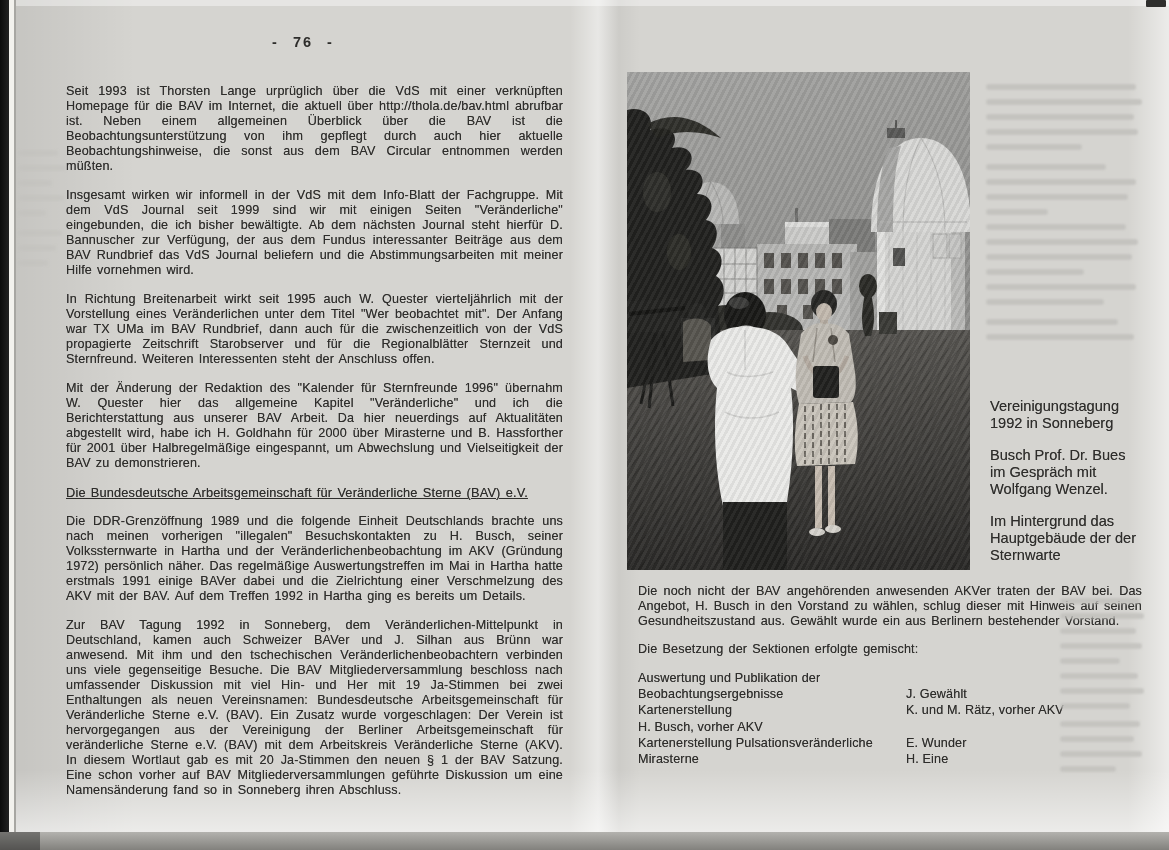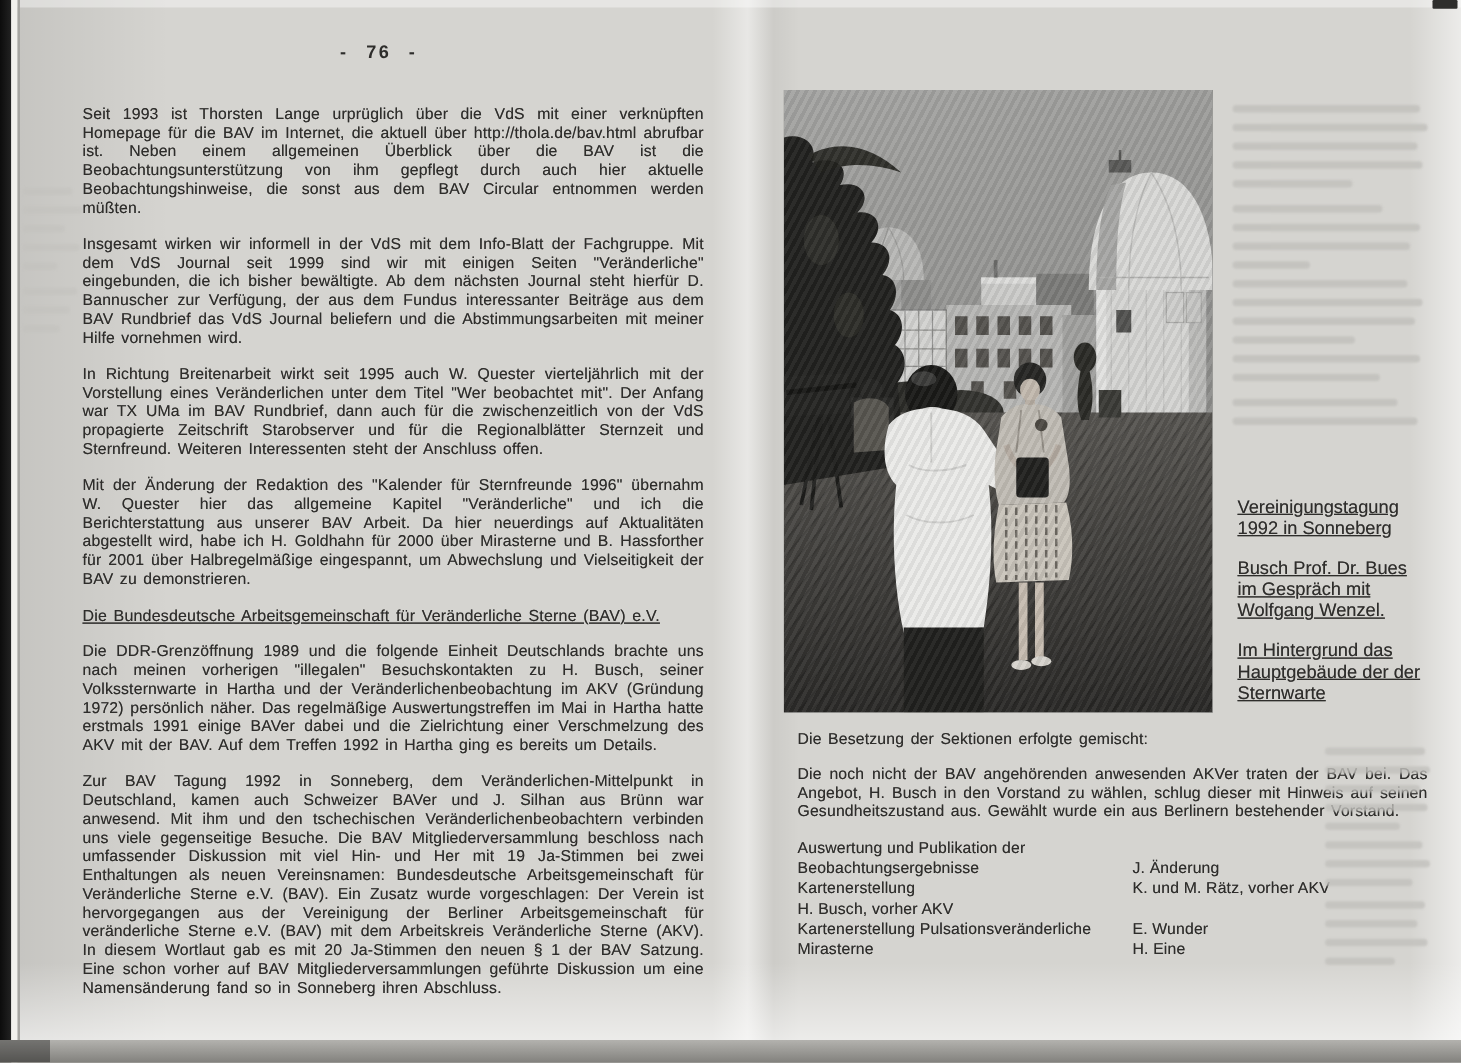--- a/index.html
+++ b/index.html
@@ -35,21 +35,21 @@
         word-spacing:1.5px;letter-spacing:0.15px;text-shadow:0 0 0.4px rgba(20,20,18,0.55);}
   .heading{text-decoration:underline;text-align:left;font-size:12.8px;}
   .rp-text{position:absolute;left:638px;top:584px;width:504px;}
   .rp-text .para{margin-bottom:13px;}
   .sections{margin-top:2px;}
   .sec-row{display:flex;font-size:12.6px;line-height:16.2px;letter-spacing:0.15px;
         text-shadow:0 0 0.4px rgba(20,20,18,0.55);}
   .sec-label{width:268px;}
   .sec-person{flex:1;}
   .caption{position:absolute;left:990px;top:398px;width:152px;font-size:14.6px;line-height:17px;
-        text-shadow:0 0 0.4px rgba(20,20,18,0.5);text-decoration:underline;}
+        text-shadow:0 0 0.4px rgba(20,20,18,0.5);}
   .caption-block{margin:0 0 15px 0;}
 
   
   .photo{position:absolute;left:627px;top:72px;width:343px;height:498px;overflow:hidden;
         background:#8f8f8d;box-shadow:inset 0 0 14px rgba(0,0,0,0.25);}
   .photo svg{display:block;}
   .photo .moire{position:absolute;inset:0;pointer-events:none;
         background:repeating-linear-gradient(118deg,rgba(255,255,255,0.05) 0 3px,rgba(0,0,0,0.06) 3px 6px);}
 
   
@@ -258,30 +258,30 @@
       <div class="moire"></div>
     </div>
 
     <div class="caption">
       <p class="caption-block">Vereinigungstagung 1992 in Sonneberg</p>
       <p class="caption-block">Busch Prof. Dr. Bues im Gespräch mit Wolfgang Wenzel.</p>
       <p class="caption-block">Im Hintergrund das Hauptgebäude der der Sternwarte</p>
     </div>
 
     <div class="rp-text">
+      <p class="para">Die noch nicht der BAV angehörenden anwesenden AKVer traten der BAV bei. Das Angebot, H. Busch in den Vorstand zu wählen, schlug dieser mit Hinweis auf seinen Gesundheitszustand aus. Gewählt wurde ein aus Berlinern bestehender Vorstand.</p>
       <p class="para">Die Besetzung der Sektionen erfolgte gemischt:</p>
-      <p class="para">Die noch nicht der BAV angehörenden anwesenden AKVer traten der BAV bei. Das Angebot, H. Busch in den Vorstand zu wählen, schlug dieser mit Hinweis auf seinen Gesundheitszustand aus. Gewählt wurde ein aus Berlinern bestehender Vorstand.</p>
       <div class="sections">
         <div class="sec-row">
           <span class="sec-label">Auswertung und Publikation der</span>
           <span class="sec-person"></span>
         </div>
         <div class="sec-row">
           <span class="sec-label">Beobachtungsergebnisse</span>
-          <span class="sec-person">J. Änderung</span>
+          <span class="sec-person">J. Gewählt</span>
         </div>
         <div class="sec-row">
           <span class="sec-label">Kartenerstellung</span>
           <span class="sec-person">K. und M. Rätz, vorher AKV</span>
         </div>
         <div class="sec-row">
           <span class="sec-person">H. Busch, vorher AKV</span>
         </div>
         <div class="sec-row">
           <span class="sec-label">Kartenerstellung Pulsationsveränderliche</span>

